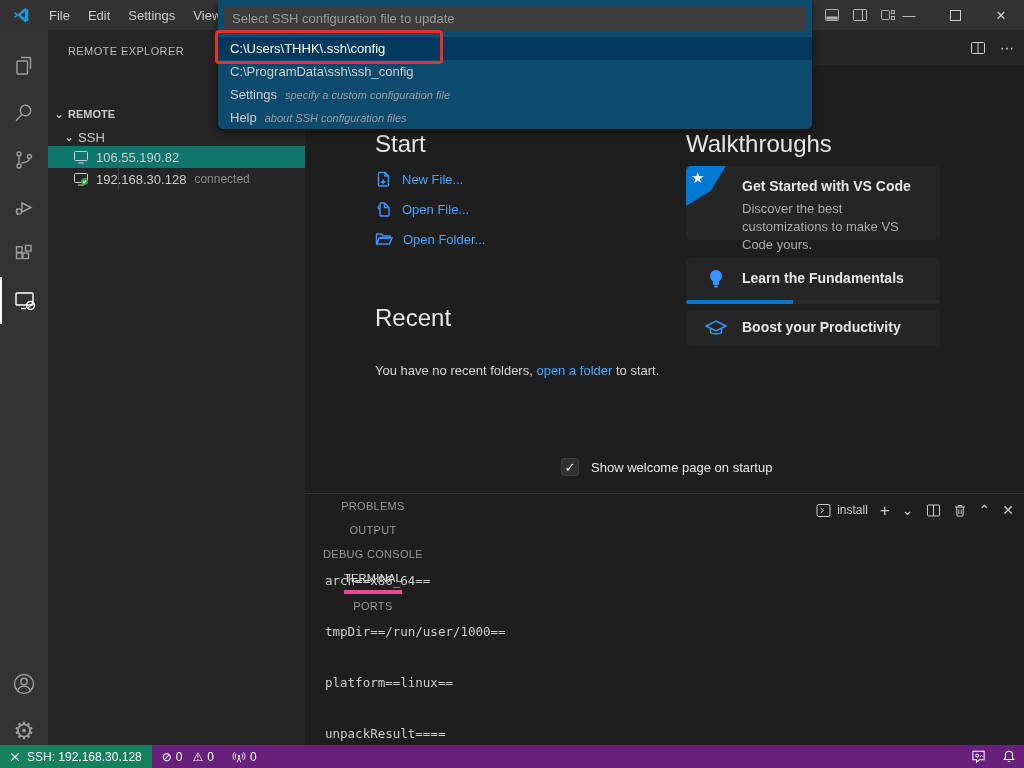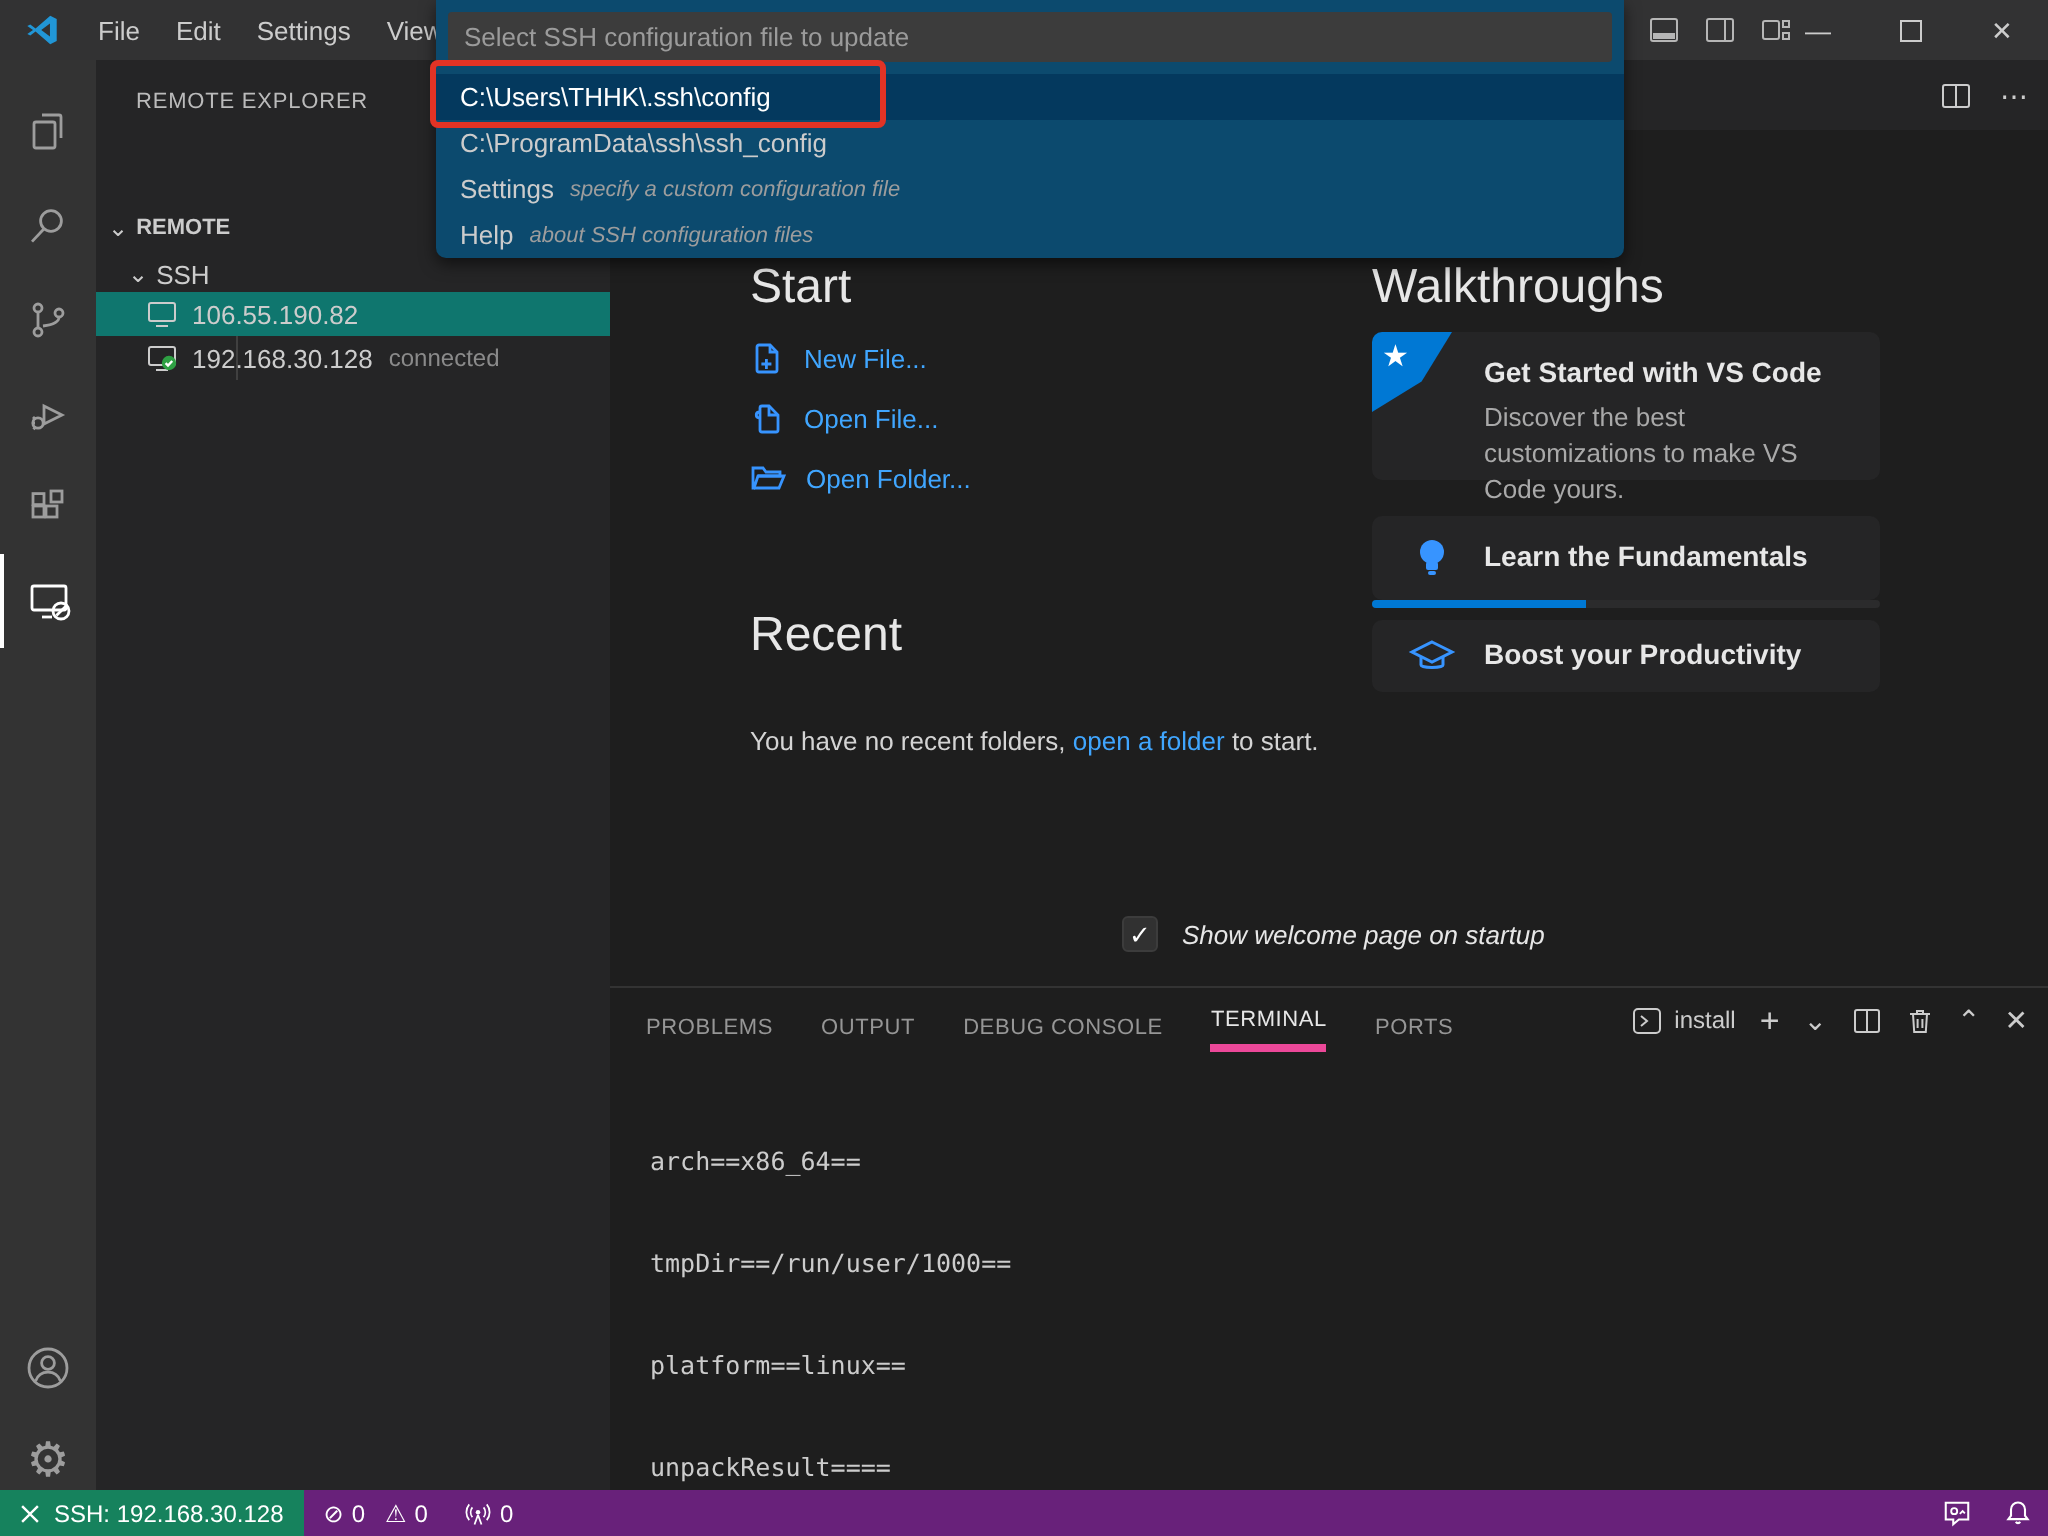--- a/index.html
+++ b/index.html
@@ -73,26 +73,26 @@
   .progress-track { position:absolute; bottom:-4px; left:0; width:254px; height:4px;
                     background:#2b2b2c; border-radius:2px; overflow:hidden; }
   .progress-fill { height:4px; width:42%; background:#0078d4; }
   .card3 { position:absolute; top:180px; left:0; width:254px; height:36px; }
   .card3 .card-title { position:absolute; top:9px; left:56px; }
   .cap { position:absolute; top:8px; left:18px; }
 
   .startup-row { position:absolute; left:256px; top:393px; display:flex; align-items:center; gap:12px; }
   .checkbox { width:18px; height:18px; background:#313131; border:1px solid #3c3c3c; border-radius:3px;
               color:#ffffff; font-size:13px; display:flex; align-items:center; justify-content:center; }
-  .startup-label { font-size:13px; color:#e7e7e7;font-style:italic; }
+  .startup-label { font-size:13px; color:#e7e7e7; }
 
   
   .panel { position:absolute; top:463px; left:0; width:719px; height:252px; background:#1e1e1e;
            border-top:1px solid #333333; }
-  .panel-tabs { position:absolute; top:0; left:18px; height:32px; display:flex; gap:24px; align-items:flex-end; }
+  .panel-tabs { position:absolute; top:0; left:18px; height:32px; display:flex; align-items:center;flex-direction:column; }
   .panel-tab { font-size:11px; color:#969696; letter-spacing:0.3px; padding:6px 0; }
   .panel-tab.active { color:#e7e7e7; border-bottom:4px solid #ec4899; }
   .panel-actions { position:absolute; top:0; right:10px; height:32px; display:flex; gap:12px;
                    align-items:center; color:#cccccc; }
   .term-chip { display:flex; align-items:center; gap:6px; font-size:12px; color:#cccccc; }
   .glyph-btn { font-size:14px; color:#cccccc; line-height:1; }
   .terminal { position:absolute; top:44px; left:20px; width:680px;
               font-family:"DejaVu Sans Mono", monospace; font-size:12.5px; line-height:17px;
               color:#cccccc; white-space:pre; }
 

